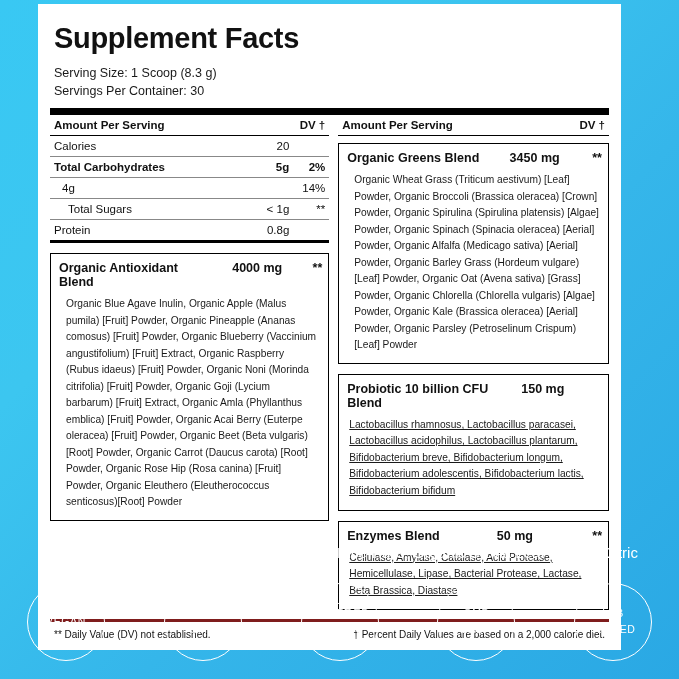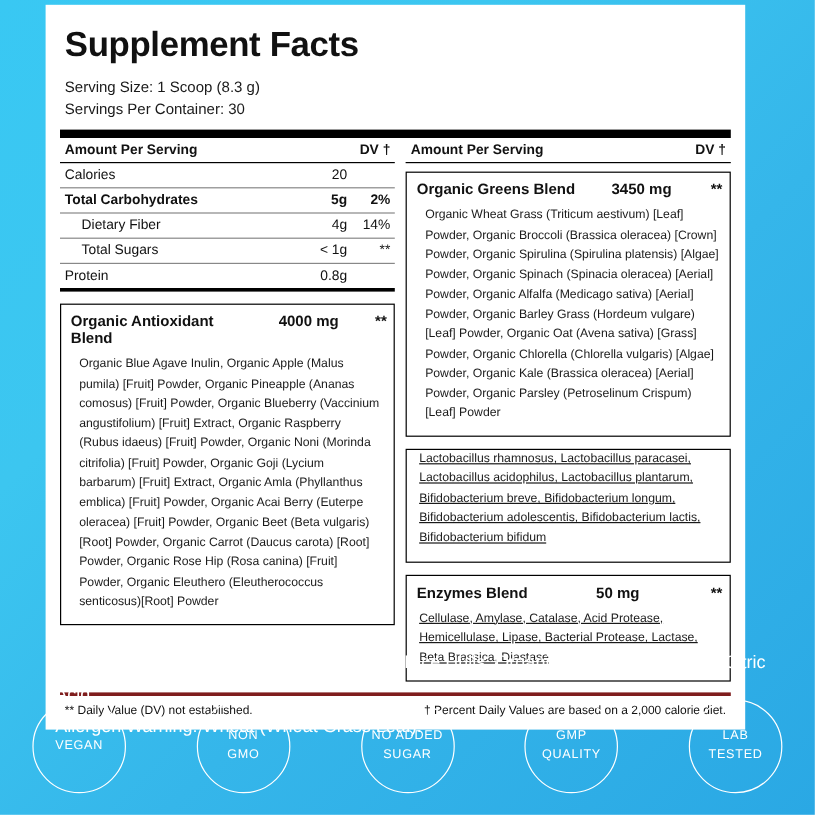--- a/index.html
+++ b/index.html
@@ -184,21 +184,20 @@
           <span class="dv"></span>
         </div>
 
         <div class="row bold">
           <span class="name">Total Carbohydrates</span>
           <span class="amt">5g</span>
           <span class="dv">2%</span>
         </div>
 
         <div class="row indent">
-          <span class="name">Dietary Fiber</span>
           <span class="amt">4g</span>
           <span class="dv">14%</span>
         </div>
 
         <div class="row indent">
           <span class="name">Total Sugars</span>
           <span class="amt">&lt; 1g</span>
           <span class="dv">**</span>
         </div>
 
@@ -229,20 +228,25 @@
         <div class="box greens-box" style="margin-top:7px;">
           <div class="boxhead">
             <span>Organic Greens Blend</span>
             <span class="hamt">3450 mg</span>
             <span class="hdv">**</span>
           </div>
           <div class="boxbody">Organic Wheat Grass (Triticum aestivum) [Leaf] Powder, Organic Broccoli (Brassica oleracea) [Crown] Powder, Organic Spirulina (Spirulina platensis) [Algae] Powder, Organic Spinach (Spinacia oleracea) [Aerial] Powder, Organic Alfalfa (Medicago sativa) [Aerial] Powder, Organic Barley Grass (Hordeum vulgare) [Leaf] Powder, Organic Oat (Avena sativa) [Grass] Powder, Organic Chlorella (Chlorella vulgaris) [Algae] Powder, Organic Kale (Brassica oleracea) [Aerial] Powder, Organic Parsley (Petroselinum Crispum) [Leaf] Powder</div>
         </div>
 
         <div class="box">
+          <div class="boxhead">
+            <span>Probiotic 10 billion CFU Blend</span>
+            <span class="hamt">150 mg</span>
+            <span class="hdv"></span>
+          </div>
           <div class="boxbody center">Lactobacillus rhamnosus, Lactobacillus paracasei, Lactobacillus acidophilus, Lactobacillus plantarum, Bifidobacterium breve, Bifidobacterium longum, Bifidobacterium adolescentis, Bifidobacterium lactis, Bifidobacterium bifidum</div>
         </div>
 
         <div class="box">
           <div class="boxhead">
             <span>Enzymes Blend</span>
             <span class="hamt">50 mg</span>
             <span class="hdv">**</span>
           </div>
           <div class="boxbody center">Cellulase, Amylase, Catalase, Acid Protease, Hemicellulase, Lipase, Bacterial Protease, Lactase, Beta Brassica, Diastase</div>

